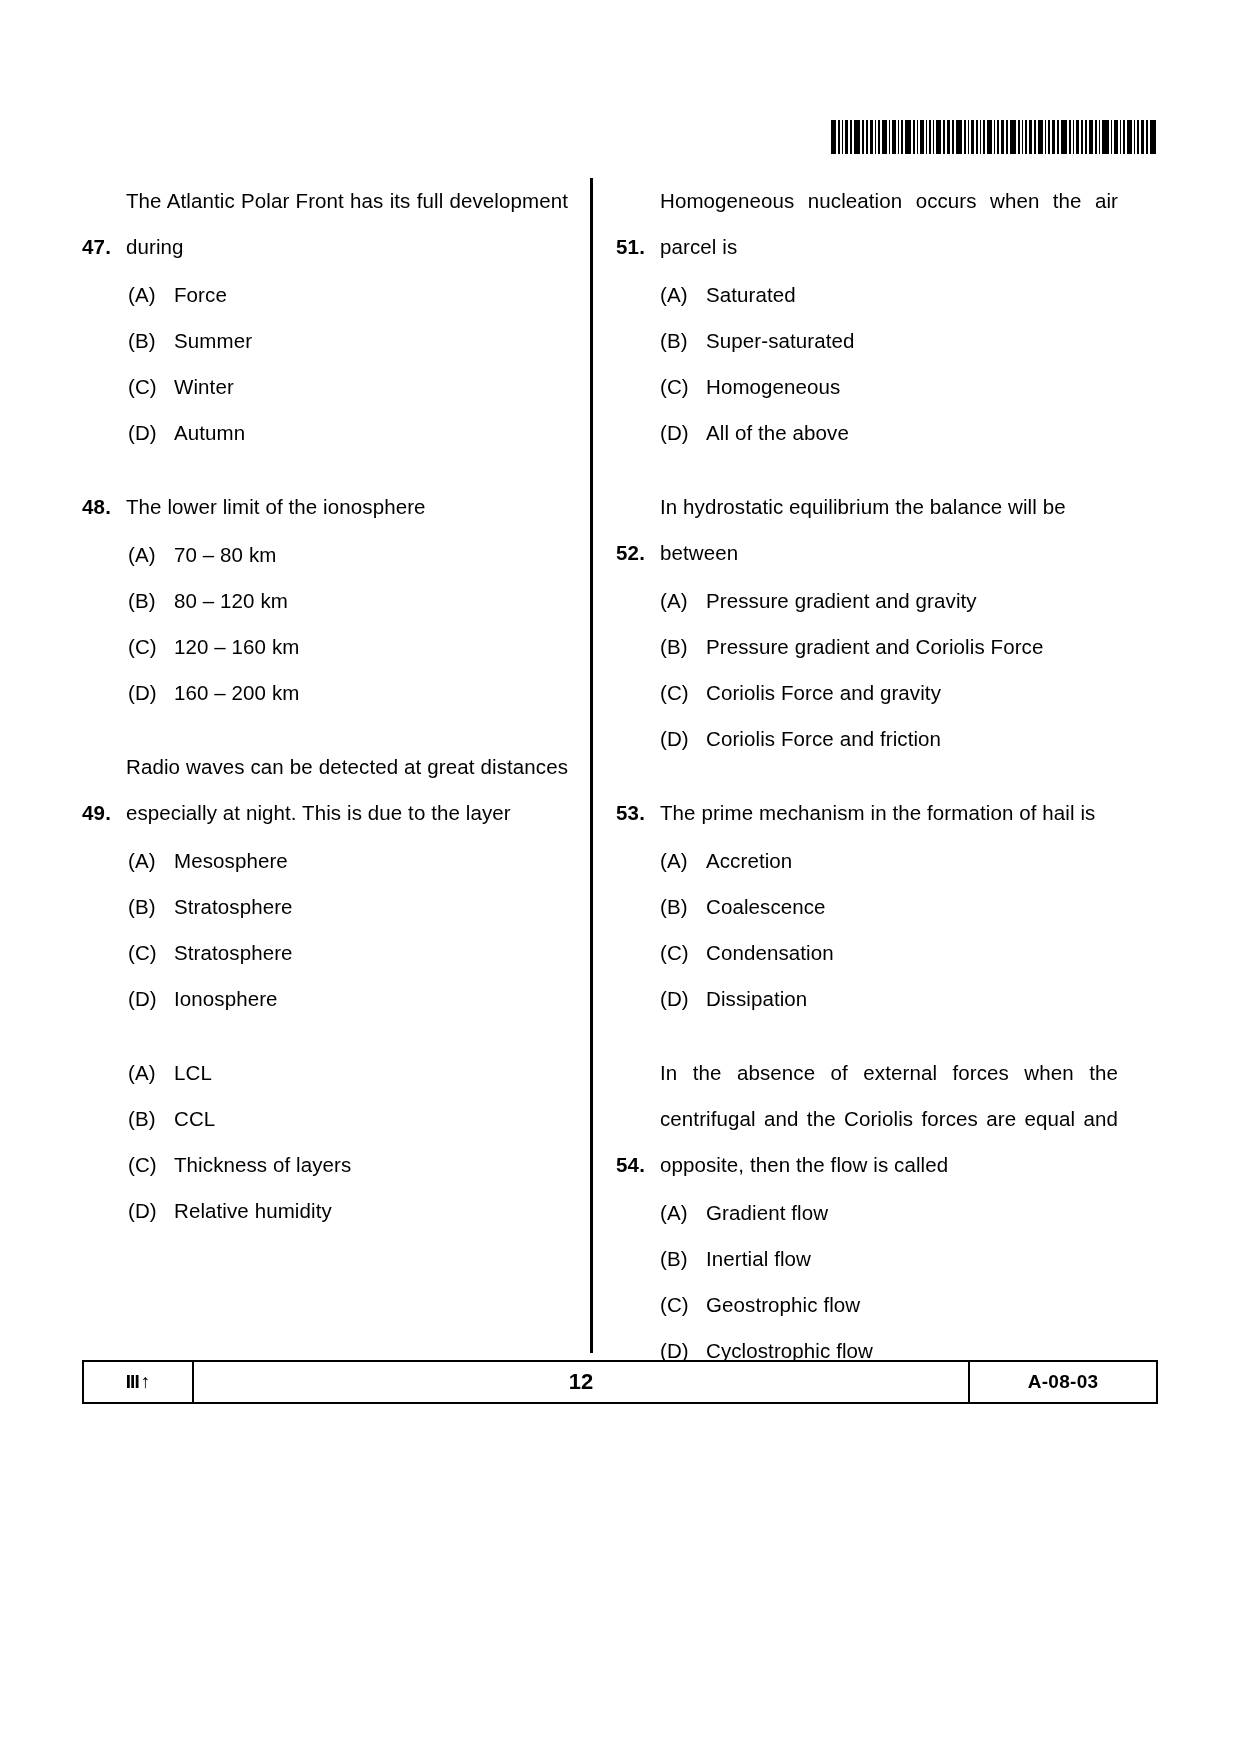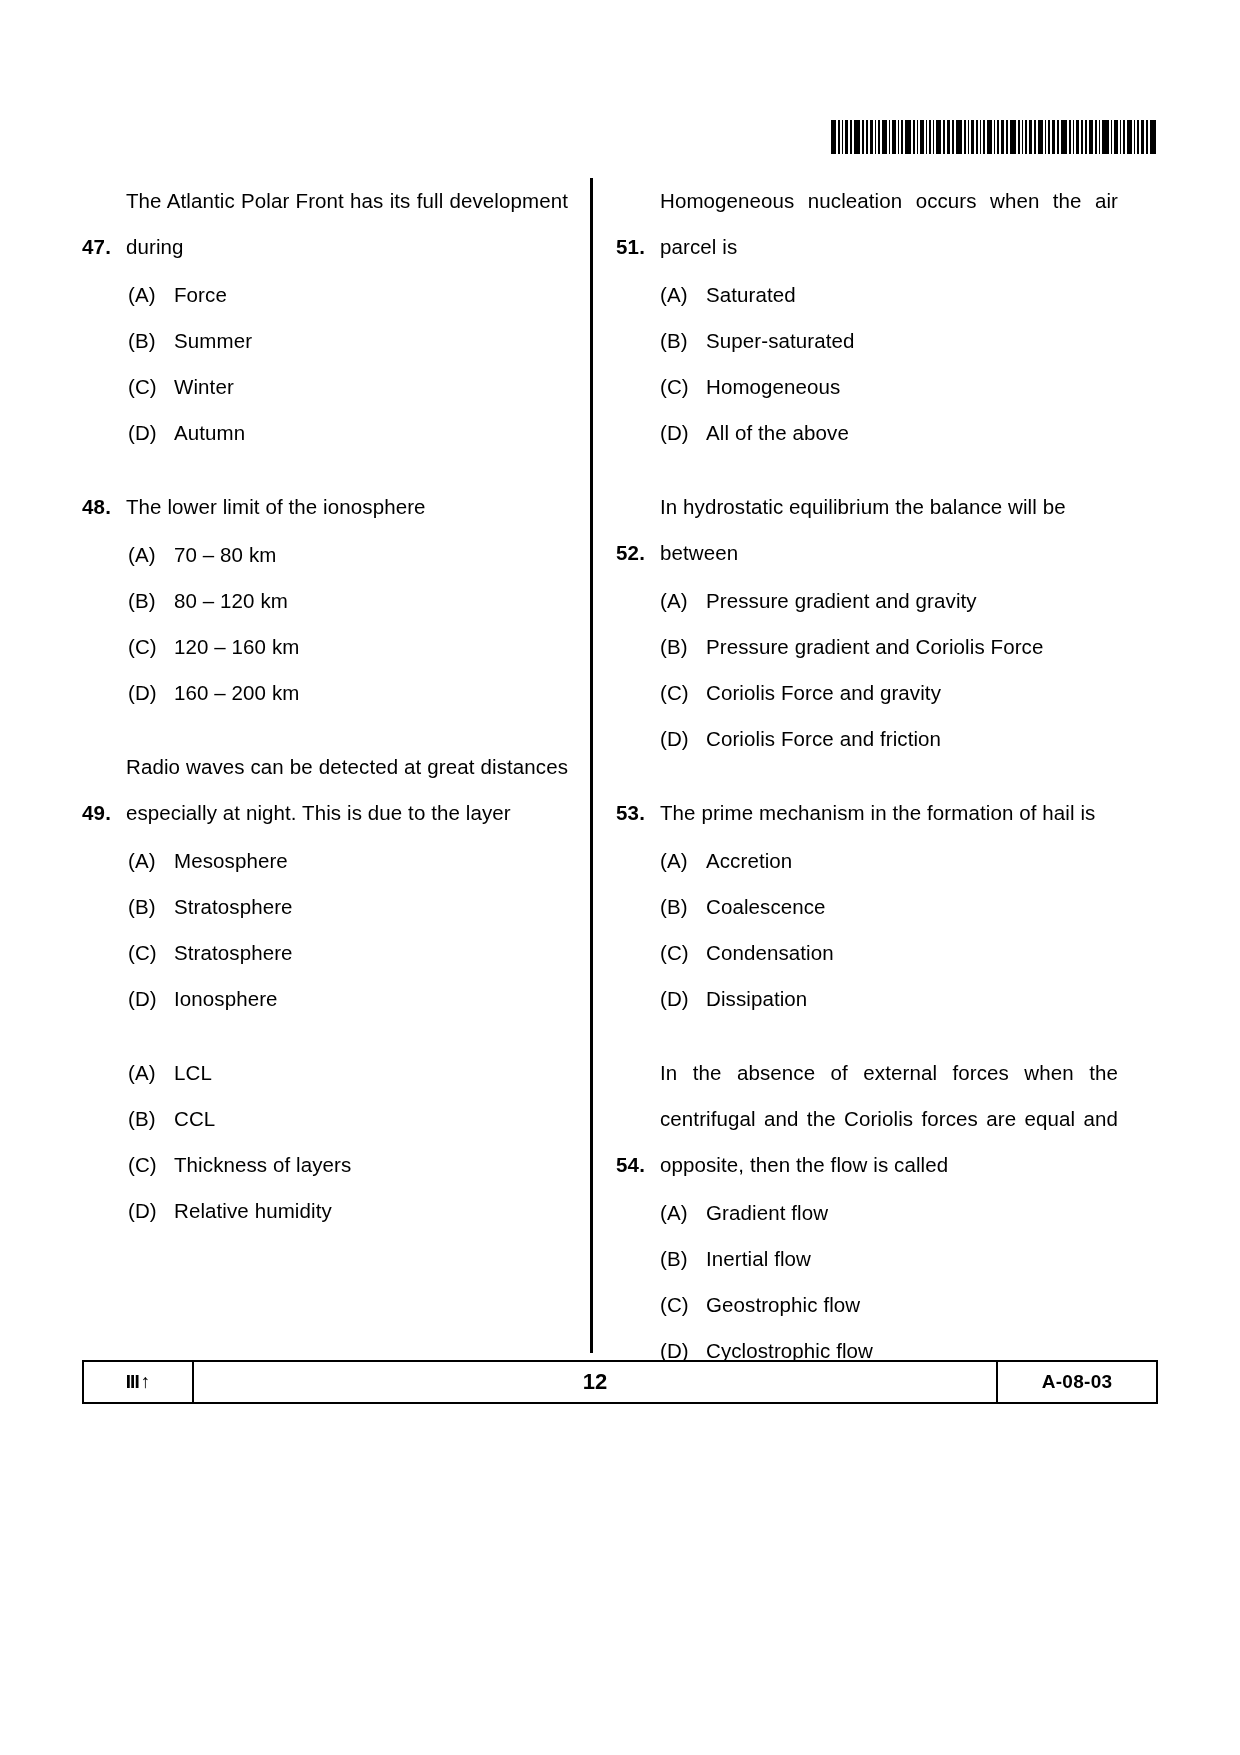--- a/index.html
+++ b/index.html
@@ -147,21 +147,21 @@
   }
   .footer-mid {
     flex: 1 1 auto;
     display: flex;
     align-items: center;
     justify-content: center;
     font-size: 22px;
     font-weight: bold;
   }
   .footer-right {
-    width: 160px;
+    width: 188px;
     border-left: 2px solid #000;
     display: flex;
     align-items: center;
     justify-content: center;
     font-size: 19px;
     font-weight: bold;
     letter-spacing: 0.3px;
   }
   .mark-bars {
     font-family: "Liberation Sans", sans-serif;

